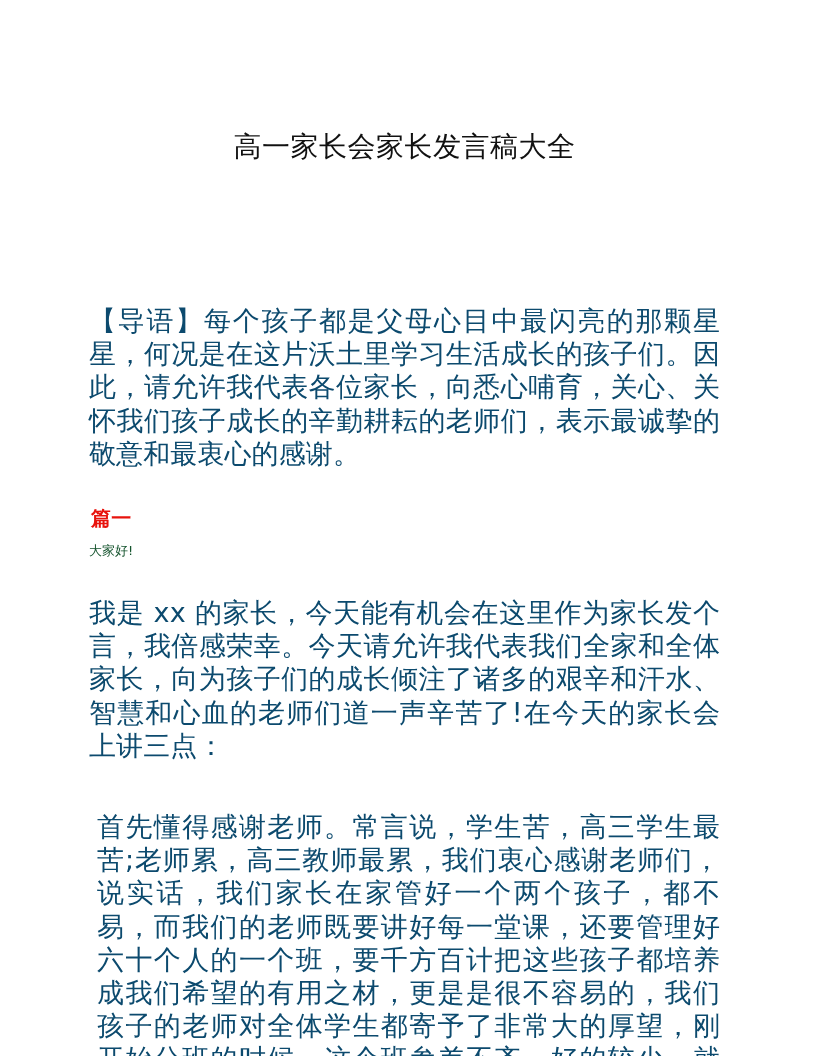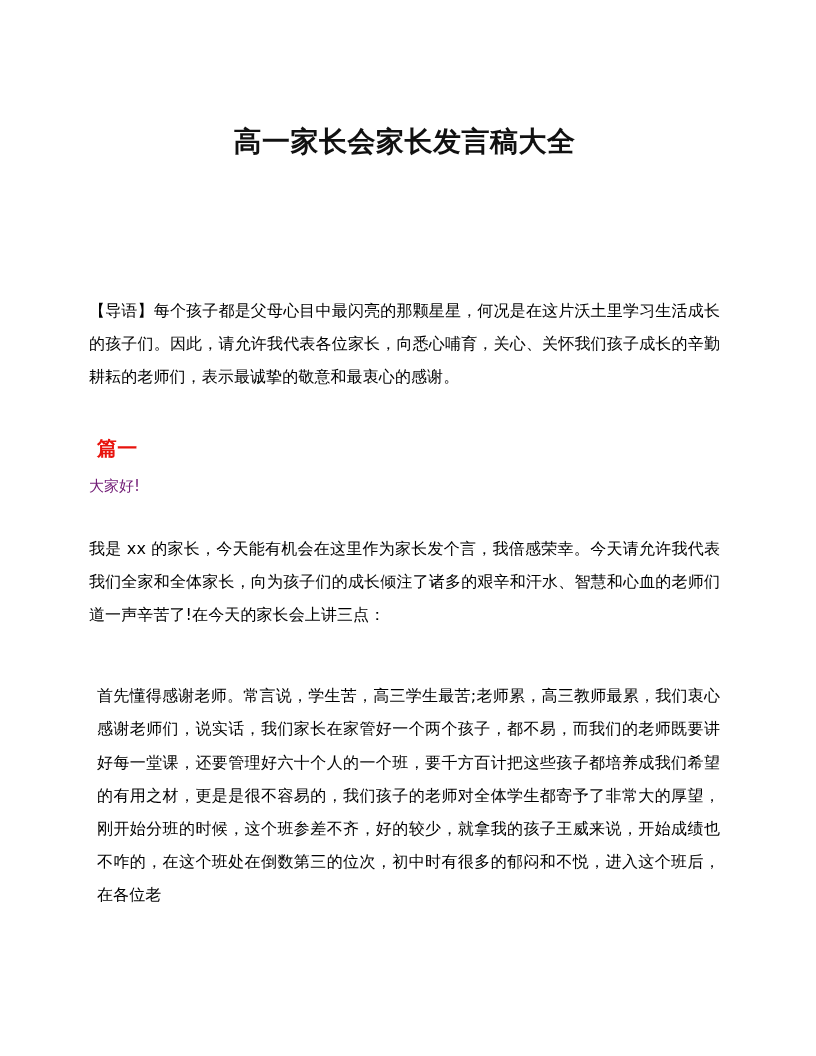--- a/index.html
+++ b/index.html
@@ -27,56 +27,56 @@
   .content {
     position: absolute;
     left: 89px;
     top: 0;
     width: 631px;
   }
 
   .doc-title {
     text-align: center;
     font-size: 28px;
-    font-weight: bold;
+    font-weight: normal;
     letter-spacing: 0.5px;
     color: #111111;
-    margin: 4px;
+    margin: 9px;
     padding-top: 118px;
     line-height: 40px;
     white-space: nowrap;
   }
 
   .title-gap {
     height: 128px;
   }
 
   .para {
-    font-size: 16px;
+    font-size: 27px;
     line-height: 33.2px;
     margin: 0 0 12px 0;
-    color: #000000;
+    color: #0c4a6e;
     text-align: justify;
     text-justify: inter-ideograph;
     letter-spacing: 0.1px;
   }
 
   .section-heading {
     font-size: 20px;
     line-height: 29px;
     font-weight: bold;
-    margin: 8px;
+    margin: 2px;
     letter-spacing: 0.3px;
   }
 
   .greeting {
-    font-size: 15px;
+    font-size: 13px;
     line-height: 31px;
     margin: 0 0 12px 0;
-    color: #701a75;
+    color: #14532d;
   }
 
   .spacer-sm { height: 18px; }
   .spacer-md { height: 20px; }
 
   .clip-line {
     overflow: hidden;
     margin-left: 8px;
   }
 </style>

